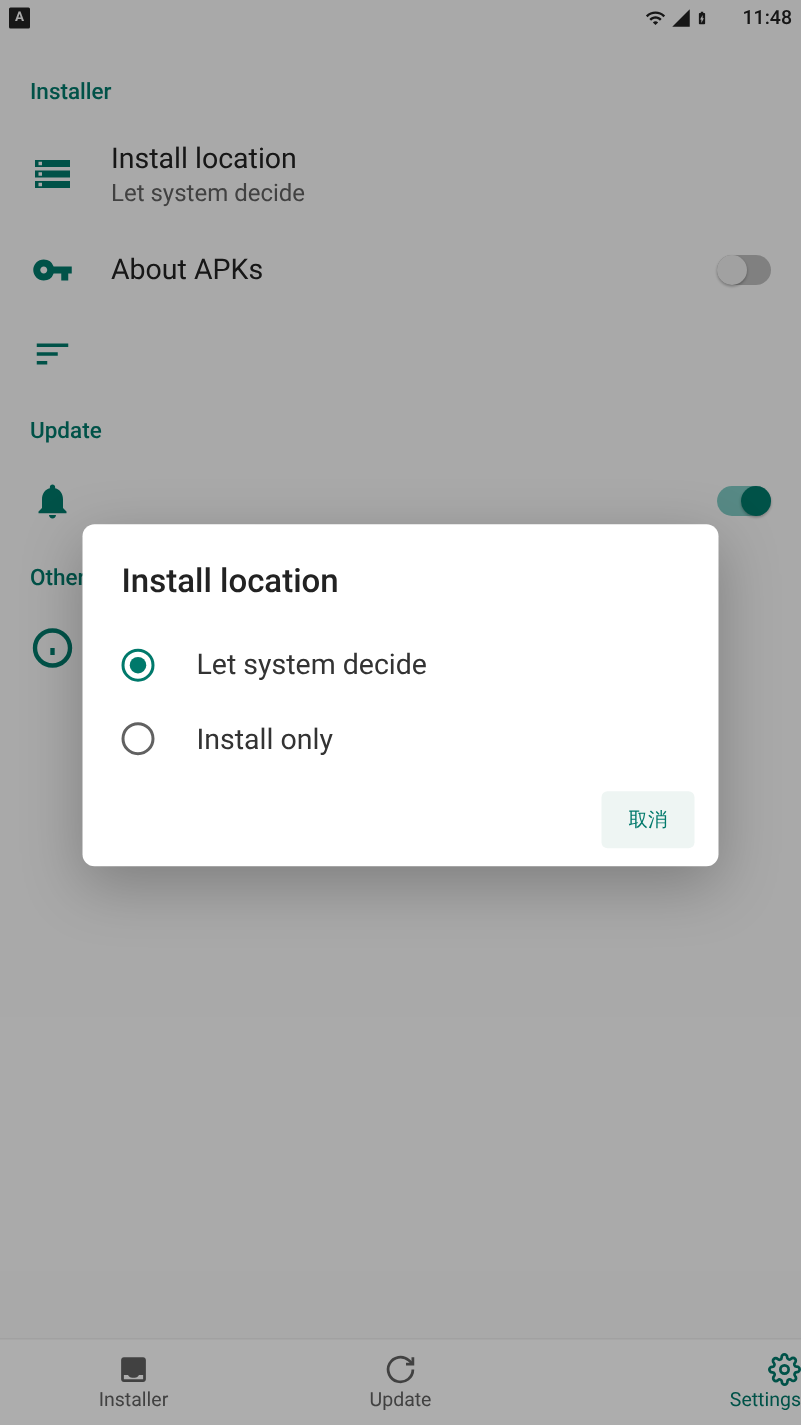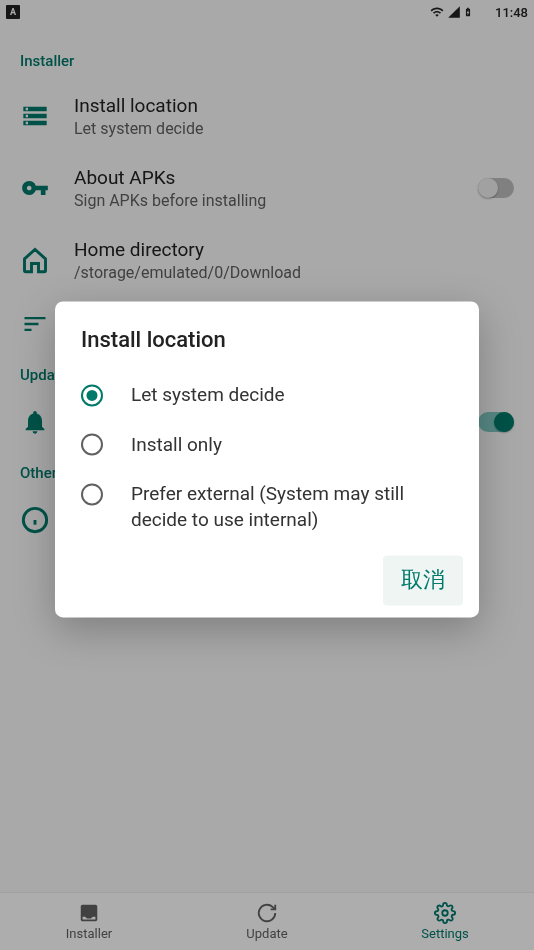--- a/index.html
+++ b/index.html
@@ -86,21 +86,21 @@
 .bottomnav .navitem {
   flex: 1;
   display: flex;
   flex-direction: column;
   align-items: center;
   justify-content: center;
   color: #616161;
   font-size: 13px;
   gap: 2px;
 }
-.bottomnav .navitem.active { color: #00796b; }
+.bottomnav .navitem.active { color: #00796b; align-items: flex-end; }
 .scrim {
   position: absolute; inset: 0;
   background: rgba(0,0,0,.32);
 }
 .dialog {
   position: absolute;
   left: 50%; top: 50%;
   transform: translate(-50%, -55%);
   width: 424px;
   background: #fff;
@@ -143,21 +143,21 @@
   line-height: 1.35;
 }
 .dialog-actions {
   display: flex;
   justify-content: flex-end;
   padding: 10px 16px 0;
 }
 .dialog-btn {
   background: #eef5f3;
   color: #00796b;
-  font-size: 22px;
+  font-size: 13px;
   font-weight: 500;
   padding: 10px 18px;
   border-radius: 4px;
   cursor: pointer;
 }
 </style>
 </head>
 <body>
 
 <div class="statusbar">
@@ -194,36 +194,24 @@
   </div>
 
   <div class="pref-row">
     <div class="pref-icon">
       <svg width="28" height="28" viewBox="0 0 24 24" fill="currentColor">
           <path d="M12.65 10A5.99 5.99 0 007 6c-3.31 0-6 2.69-6 6s2.69 6 6 6a5.99 5.99 0 005.65-4H17v4h4v-4h2v-4H12.65zM7 14c-1.1 0-2-.9-2-2s.9-2 2-2 2 .9 2 2-.9 2-2 2z"></path>
         </svg>
     </div>
     <div class="pref-text">
       <div class="pref-title">About APKs</div>
-      <div class="pref-sub">Sign APKs before installing</div>
     </div>
     <div class="switch"></div>
   </div>
 
-  <div class="pref-row">
-    <div class="pref-icon">
-      <svg width="28" height="28" viewBox="0 0 24 24" fill="none" stroke="currentColor" stroke-width="2.5">
-          <path d="M3 11l9-8 9 8v10a1 1 0 01-1 1h-5v-7h-6v7H4a1 1 0 01-1-1V11z"></path>
-        </svg>
-    </div>
-    <div class="pref-text">
-      <div class="pref-title">Home directory</div>
-      <div class="pref-sub">/storage/emulated/0/Download</div>
-    </div>
-  </div>
 
   <div class="pref-row">
     <div class="pref-icon">
       <svg width="28" height="28" viewBox="0 0 24 24" fill="currentColor">
           <path d="M3 18h6v-2H3v2zm0-12v2h18V6H3zm0 7h12v-2H3v2z"></path>
         </svg>
     </div>
     <div class="pref-text"></div>
   </div>
 
@@ -284,21 +272,17 @@
   <div class="dialog-title">Install location</div>
 
   <div class="radio-row">
     <div class="radio checked"></div>
     <div class="radio-label">Let system decide</div>
   </div>
   <div class="radio-row">
     <div class="radio"></div>
     <div class="radio-label">Install only</div>
   </div>
-  <div class="radio-row multi">
-    <div class="radio"></div>
-    <div class="radio-label">Prefer external (System may still decide to use internal)</div>
-  </div>
 
   <div class="dialog-actions">
     <div class="dialog-btn">取消</div>
   </div>
 </div>
 
 </body></html>

